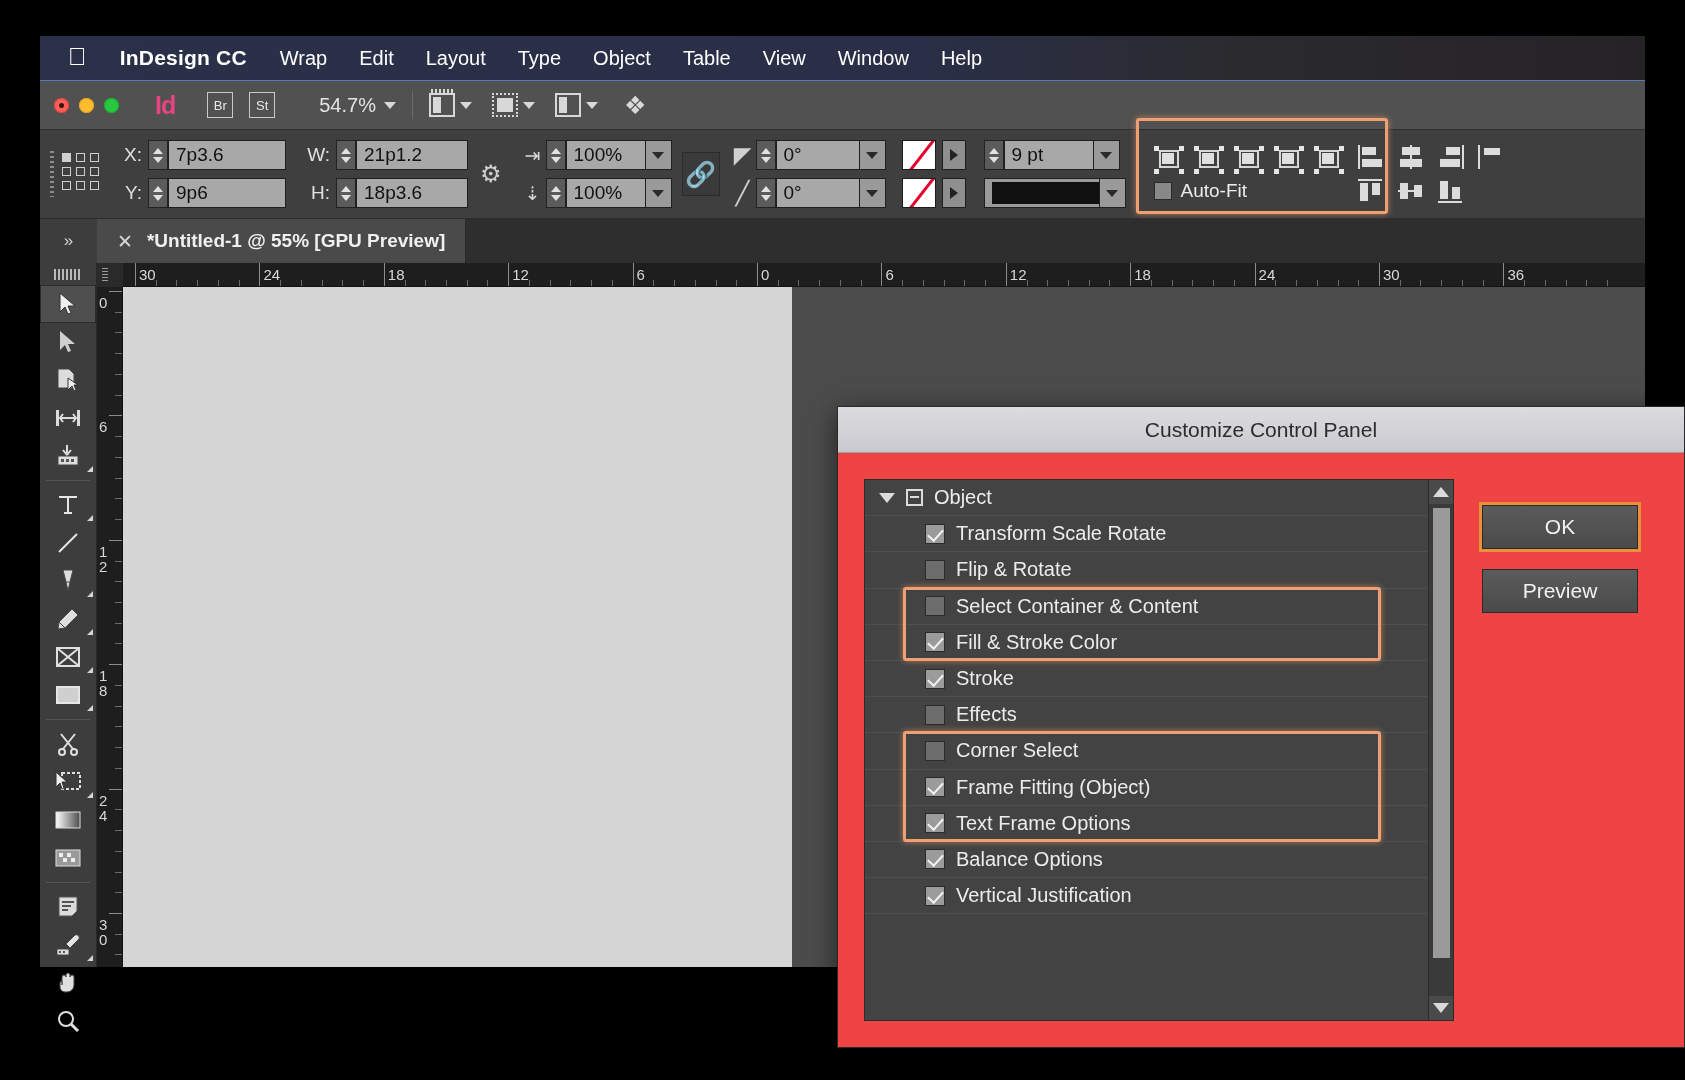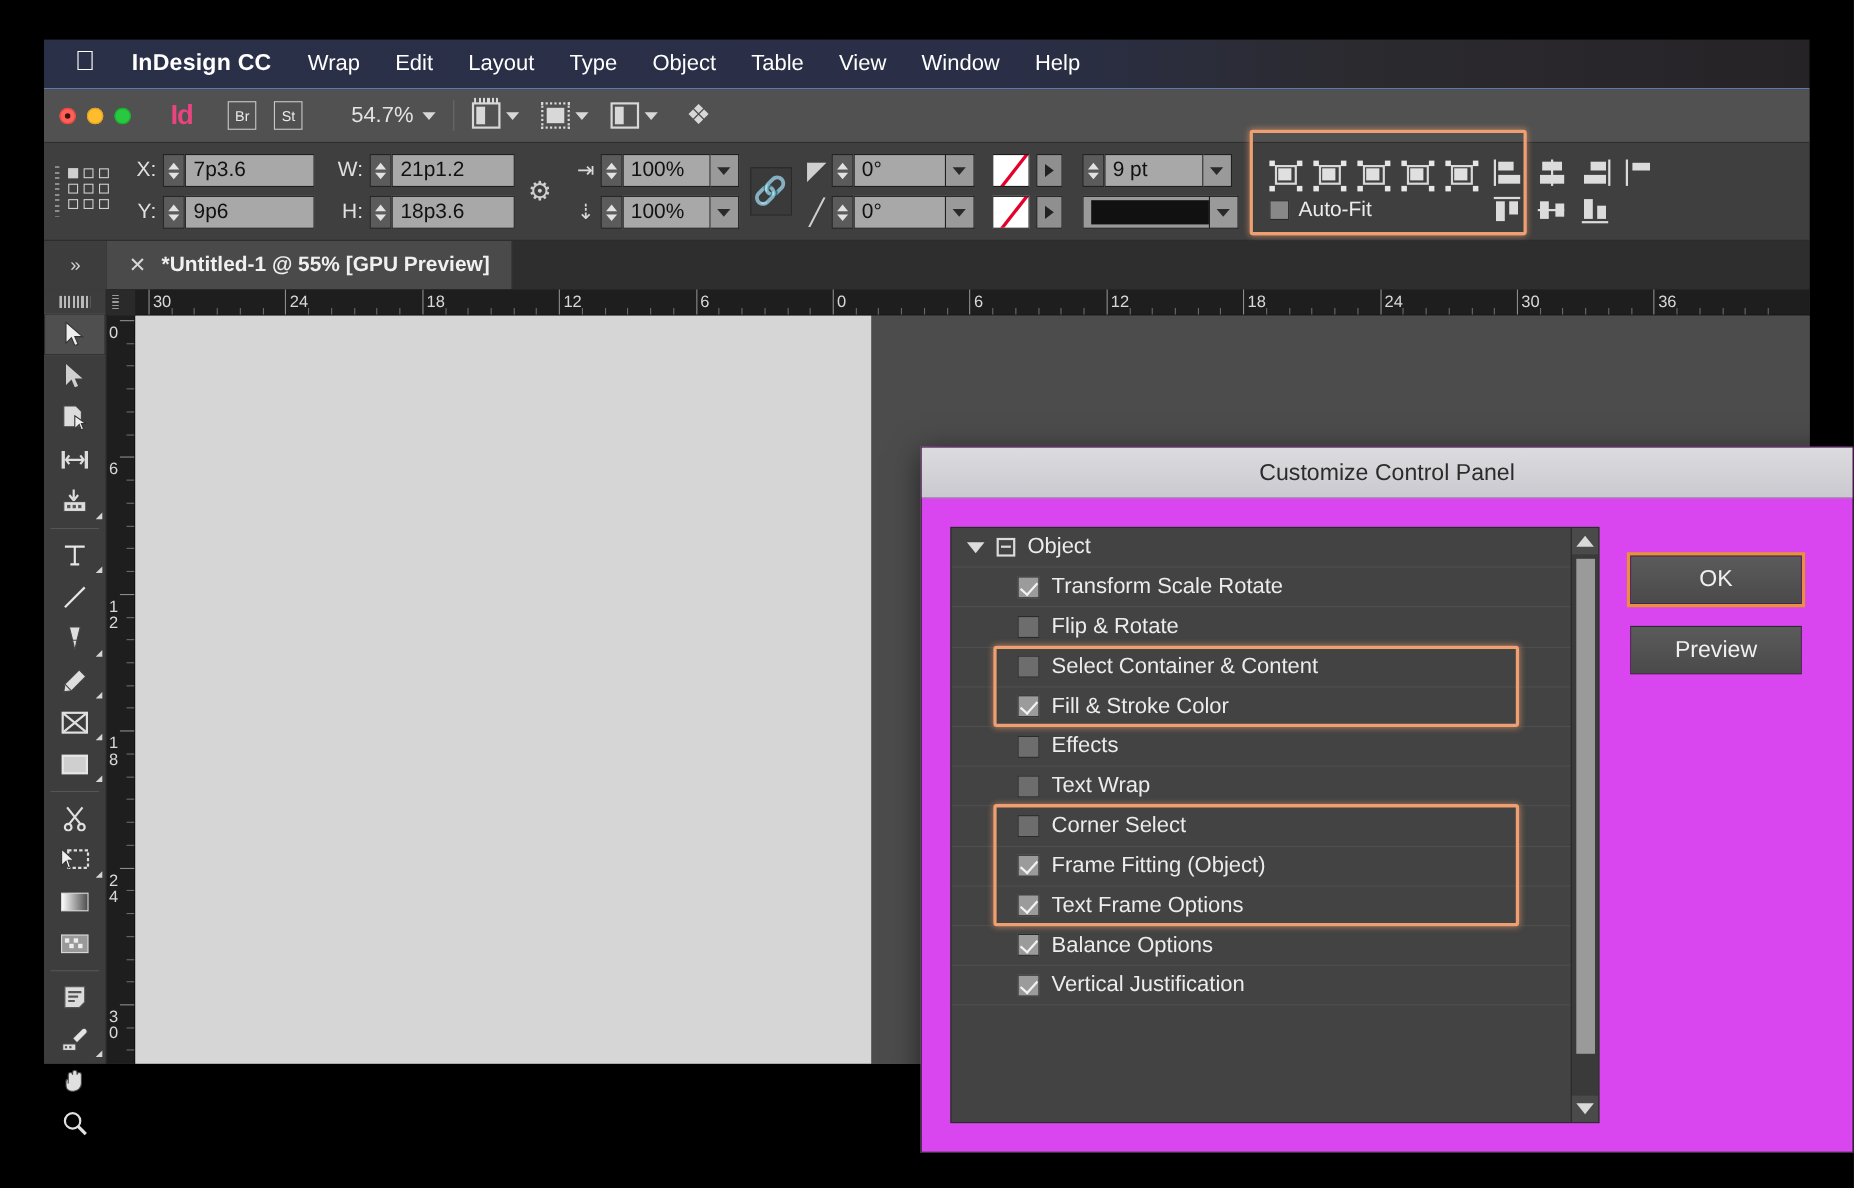--- a/index.html
+++ b/index.html
@@ -196,21 +196,21 @@
   .canvas {
     position: absolute; left: 83px; top: 206px; right: 0; bottom: 0;
     background: #5c5c5c;
   }
   .pasteboard { position:absolute; inset:0; background:#4c4c4c; }
   .page { position: absolute; left: 0; top: 0; width: 669px; height: 680px; background: #d6d6d6; }
 
   
   .dialog {
     position: absolute; left: 797px; top: 325px; width: 848px; height: 642px;
-    background: #d946ef; border: 1px solid #2a2a2a;
+    background: #ef4444; border: 1px solid #2a2a2a;
     box-shadow: 0 6px 26px rgba(0,0,0,.55);
   }
   .dlg-shadowL { position:absolute; left: 797px; top: 325px; width: 30px; height: 642px;
     background: linear-gradient(to right, rgba(255,255,255,.55), rgba(255,255,255,0)); pointer-events:none; }
   .dlg-title {
     height: 46px; background: linear-gradient(to bottom,#dcdce0,#c9c9cf);
     display: flex; align-items: center; justify-content: center;
     color: #2c2c2c; font-size: 21px; border-bottom: 1px solid #9d9da3;
   }
   .dlg-body { position: relative; height: 596px; padding: 26px 0 0 26px; display: flex; }
@@ -889,28 +889,28 @@
                 </div>
               </div>
               <div class="lrow">
                 <div class="ind">
                   <div class="cbx on"></div>
                   <div>Fill &amp; Stroke Color</div>
                 </div>
               </div>
               <div class="lrow">
                 <div class="ind">
+                  <div class="cbx on"></div>
+                  <div>Stroke</div>
+                </div>
+              </div>
+              <div class="lrow">
+                <div class="ind">
                   <div class="cbx off"></div>
                   <div>Effects</div>
-                </div>
-              </div>
-              <div class="lrow">
-                <div class="ind">
-                  <div class="cbx off"></div>
-                  <div>Text Wrap</div>
                 </div>
               </div>
               <div class="lrow">
                 <div class="ind">
                   <div class="cbx off"></div>
                   <div>Corner Select</div>
                 </div>
               </div>
               <div class="lrow">
                 <div class="ind">

